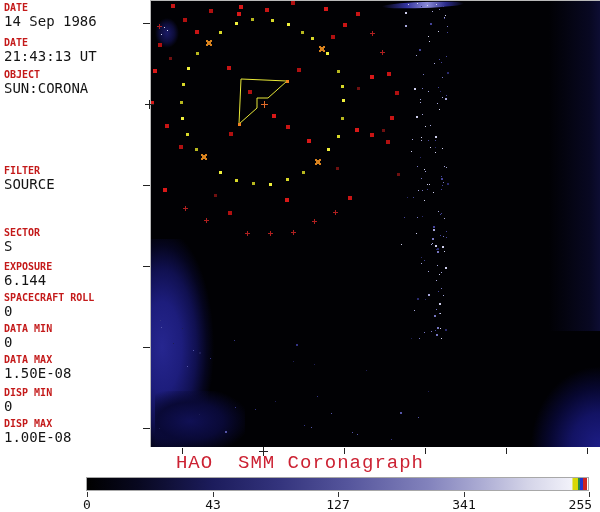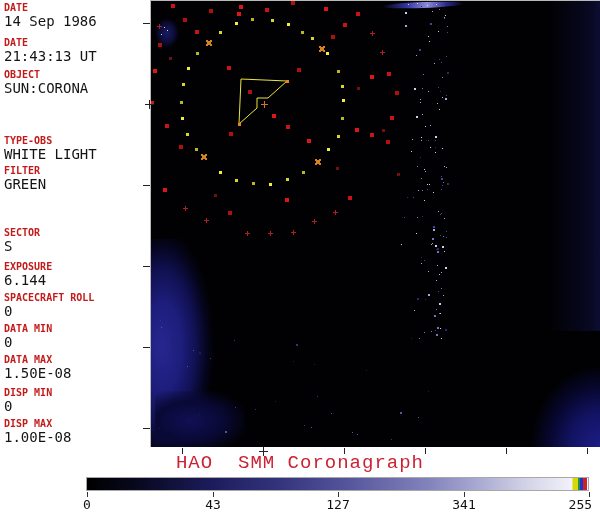--- a/index.html
+++ b/index.html
@@ -65,27 +65,23 @@
       <div class="meta-value">14 Sep 1986</div>
     </div>
     <div class="meta-entry" style="top: 37px;">
       <div class="meta-label">DATE</div>
       <div class="meta-value">21:43:13 UT</div>
     </div>
     <div class="meta-entry" style="top: 69px;">
       <div class="meta-label">OBJECT</div>
       <div class="meta-value">SUN:CORONA</div>
     </div>
-    <div class="meta-entry" style="top: 135px;">
-      <div class="meta-label">TYPE-OBS</div>
-      <div class="meta-value">WHITE LIGHT</div>
-    </div>
     <div class="meta-entry" style="top: 165px;">
       <div class="meta-label">FILTER</div>
-      <div class="meta-value">GREEN</div>
+      <div class="meta-value">SOURCE</div>
     </div>
     <div class="meta-entry" style="top: 227px;">
       <div class="meta-label">SECTOR</div>
       <div class="meta-value">S</div>
     </div>
     <div class="meta-entry" style="top: 261px;">
       <div class="meta-label">EXPOSURE</div>
       <div class="meta-value">6.144</div>
     </div>
     <div class="meta-entry" style="top: 292px;">

